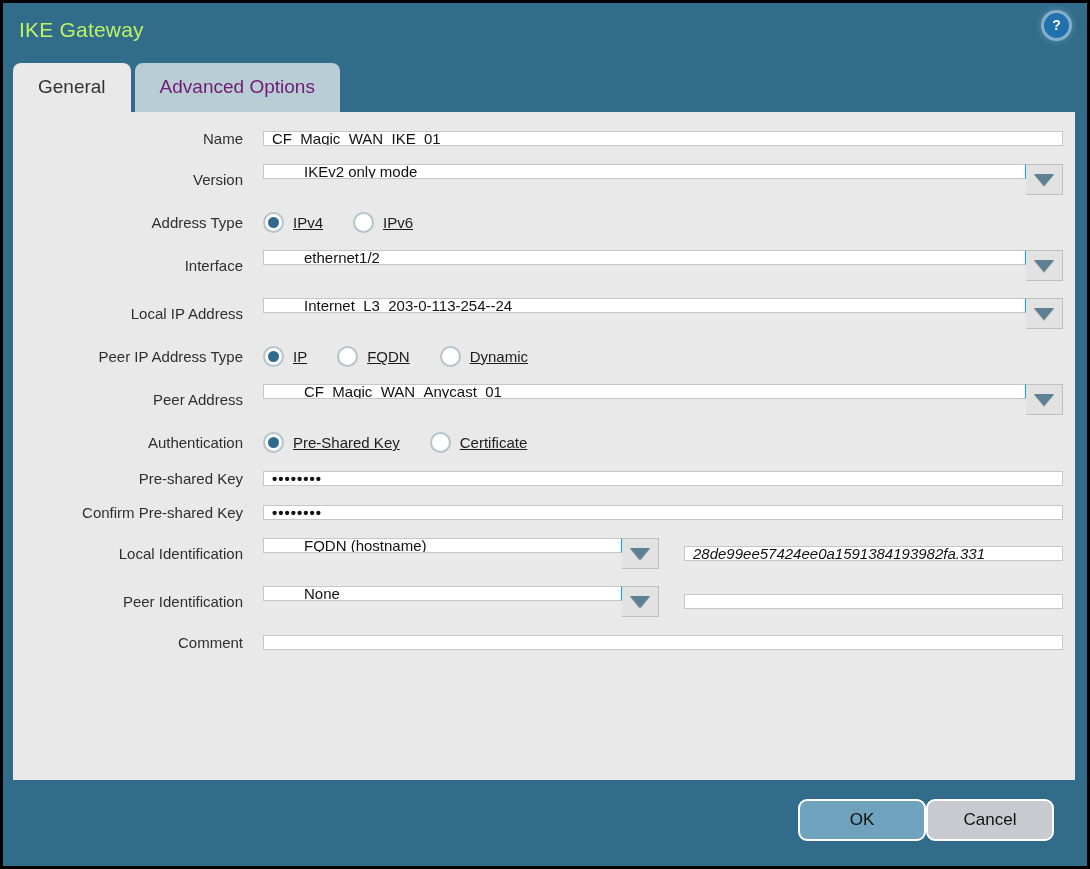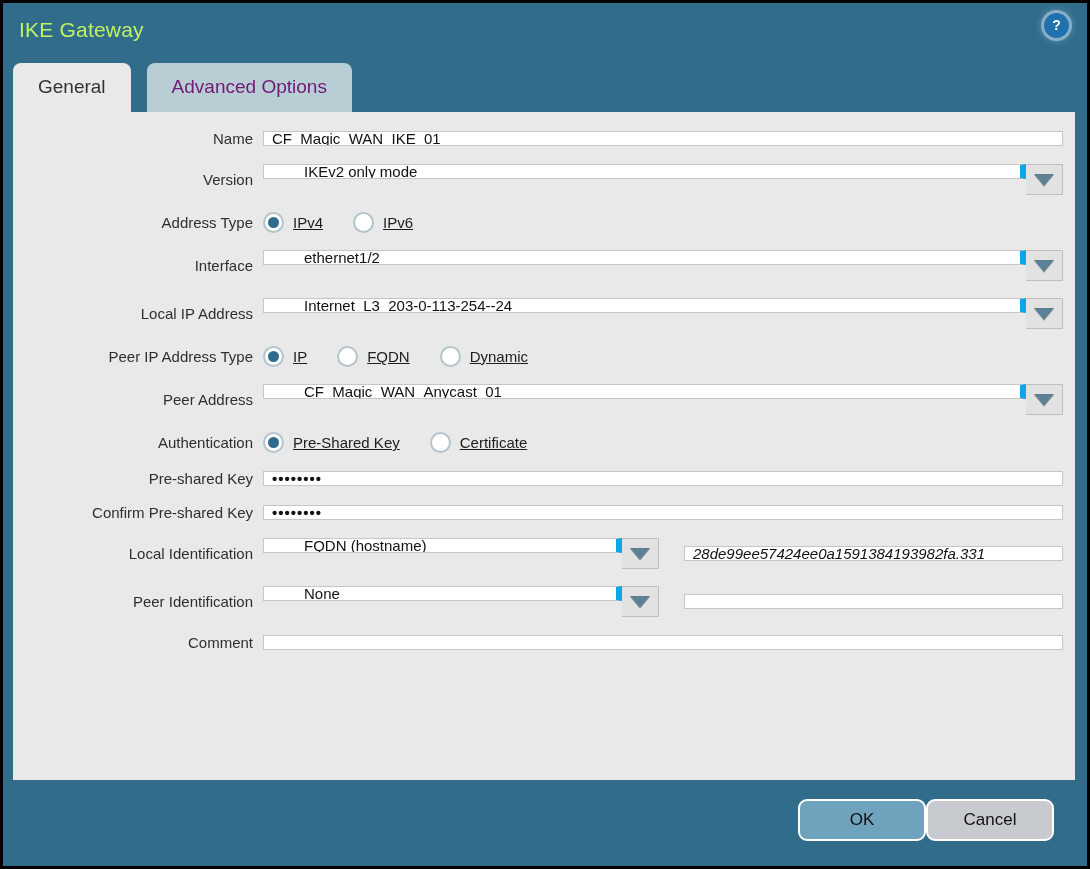--- a/index.html
+++ b/index.html
@@ -20,57 +20,57 @@
   .help-btn {
     position:absolute; top:10px; right:18px;
     width:25px; height:25px; border-radius:50%;
     background:#1f72ae; color:#ffffff;
     border:none; cursor:pointer;
     font-size:14px; font-weight:bold; line-height:25px; text-align:center;
     box-shadow:0 0 0 3px rgba(185,214,233,0.55), 0 0 6px 4px rgba(150,190,215,0.35);
   }
 
   
-  .tabs { display:flex; gap:16px; padding-left:10px; }
+  .tabs { display:flex; gap:4px; padding-left:10px; }
   .tab {
     font-size:19px; color:#701a75;
     padding:13px 25px 14px 25px;
     border-radius:8px 8px 0 0;
     cursor:pointer;
   }
   .tab.active { background:#e9e9e9; color:#333333; }
   .tab.inactive { background:#b9cdd4; }
 
   
   .panel {
     flex:1;
     margin:0 12px 0 10px;
     background:#e9e9e9;
     padding:18px 12px 0 0;
     overflow:hidden;
   }
   .row { display:flex; align-items:center; margin-bottom:17px; }
   .lbl {
     width:250px; flex:0 0 250px;
-    text-align:right; padding-right:10px;
+    text-align:right; padding-right:20px;
     font-size:15px; color:#2f2f2f;
   }
   .ctrl { flex:1; display:flex; align-items:center; }
 
   input.txt {
     height:15px; width:100%;
     border:1px solid #c6c6c6; background:#ffffff;
     font-family:"Liberation Sans", sans-serif;
     font-size:15px; color:#111111;
     padding:0 8px; outline:none;
   }
   input.pwd { font-size:15px; letter-spacing:1px; font-weight:bold; }
 
   .combo { display:flex; flex:1; }
-  .combo input.txt { border-right:6px solid #0ea5e9;padding-left:40px; }
+  .combo input.txt { border-right:1px solid #0ea5e9;padding-left:40px; }
   .dd-btn {
     width:37px; height:31px; flex:0 0 37px;
     background:#e2e2e2; border:1px solid #bfbfbf; border-left:none;
     display:flex; align-items:center; justify-content:center;
     cursor:pointer;
   }
   .dd-arrow {
     width:0; height:0;
     border-left:10px solid transparent;
     border-right:10px solid transparent;

